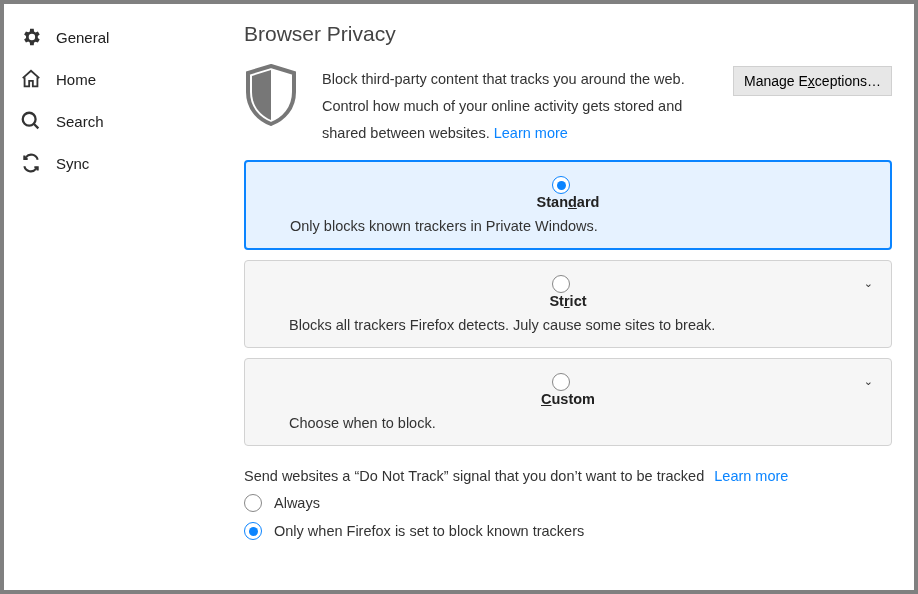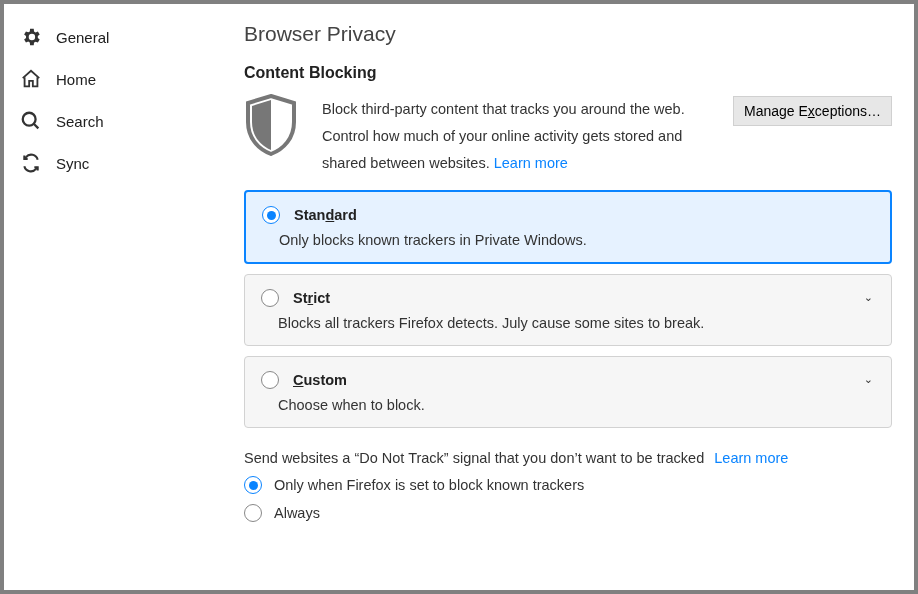--- a/index.html
+++ b/index.html
@@ -15,26 +15,26 @@
     .section-head { display:flex; align-items:flex-start; margin-bottom:14px; }
     .section-title { font-size:16px; font-weight:700; color:#222; margin-bottom:12px; }
     .shield-wrap { width:64px; flex-shrink:0; margin-right:14px; }
     .shield-wrap svg { width:54px; height:62px; }
     .desc-col { flex:1; font-size:14.5px; color:#333; line-height:1.85; padding-top:2px; }
     .desc-col a { color:#0a84ff; text-decoration:none; cursor:pointer; }
     .btn-mgr { background:#e7e7e7; border:1px solid #d0d0d0; padding:6px 10px; font-size:14px; cursor:pointer; align-self:flex-start; margin-left:10px; margin-top:2px; white-space:nowrap; }
     .options { margin-top:6px; }
     .opt-card { border:1px solid #d2d2d2; border-radius:4px; background:#f6f6f6; padding:14px 16px; margin-bottom:10px; position:relative; }
     .opt-card.selected { background:#e6f2ff; border:2px solid #0a84ff; }
-    .opt-row { display:flex; align-items:center; }
+    .opt-row { display:flex; align-items:center;flex-direction:column; }
     .radio { width:18px; height:18px; border:1.5px solid #888; border-radius:50%; margin-right:14px; background:#fff; display:flex; align-items:center; justify-content:center; flex-shrink:0; cursor:pointer; }
     .radio.on { border-color:#0a84ff; }
     .radio.on::after { content:""; width:9px; height:9px; background:#0a84ff; border-radius:50%; }
     .opt-title { font-size:14.5px; font-weight:700; color:#222; }
-    .opt-desc { font-size:14.5px; color:#333; margin-left:17px; margin-top:8px; }
+    .opt-desc { font-size:14.5px; color:#333; margin-left:28px; margin-top:8px; }
     .chev { position:absolute; right:18px; top:16px; font-size:11px; color:#333; }
     .u { text-decoration:underline; }
     .dnt { margin-top:22px; font-size:14.5px; color:#333; }
     .dnt a { color:#0a84ff; text-decoration:none; margin-left:6px; }
     .dnt-opts { margin-top:10px; }
     .dnt-opt { display:flex; align-items:center; margin-bottom:10px; font-size:14.5px; }
     .dnt-opt .radio { margin-right:12px; }
   </style>
 </head>
 <body>
@@ -75,21 +75,20 @@
             <path d="M4 16a8 8 0 0014 3l2-2"></path>
             <path d="M20 21v-4h-4"></path>
           </svg>
         </span>
       <span>Sync</span>
     </div>
   </div>
 
   <div class="main">
     <div class="page-title">Browser Privacy</div>
-    <div class="section-title">Content Blocking</div>
 
     <div class="section-head">
       <div class="shield-wrap">
         <svg viewBox="0 0 54 62">
             <path d="M27 2 L50 9 V28 C50 44 40 55 27 60 C14 55 4 44 4 28 V9 Z" fill="none" stroke="#777" stroke-width="4"></path>
             <path d="M27 6 V56 C16 51 8 42 8 28 V12 L27 6 Z" fill="#777"></path>
           </svg>
       </div>
       <div class="desc-col">
         <span>Block third-party content that tracks you around the web. Control how much of your online activity gets stored and shared between websites.  </span><a>Learn more</a>
@@ -125,24 +124,24 @@
         <div class="opt-desc">Choose when to block.</div>
       </div>
 
     </div>
 
     <div class="dnt">
       <span>Send websites a “Do Not Track” signal that you don’t want to be tracked</span>
       <a>Learn more</a>
       <div class="dnt-opts">
         <div class="dnt-opt">
+          <span class="radio"></span>
+          <span>Always</span>
+        </div>
+        <div class="dnt-opt">
           <span class="radio on"></span>
           <span>Only when Firefox is set to block known trackers</span>
-        </div>
-        <div class="dnt-opt">
-          <span class="radio"></span>
-          <span>Always</span>
         </div>
       </div>
     </div>
 
   </div>
 </div>
 
 </body></html>

